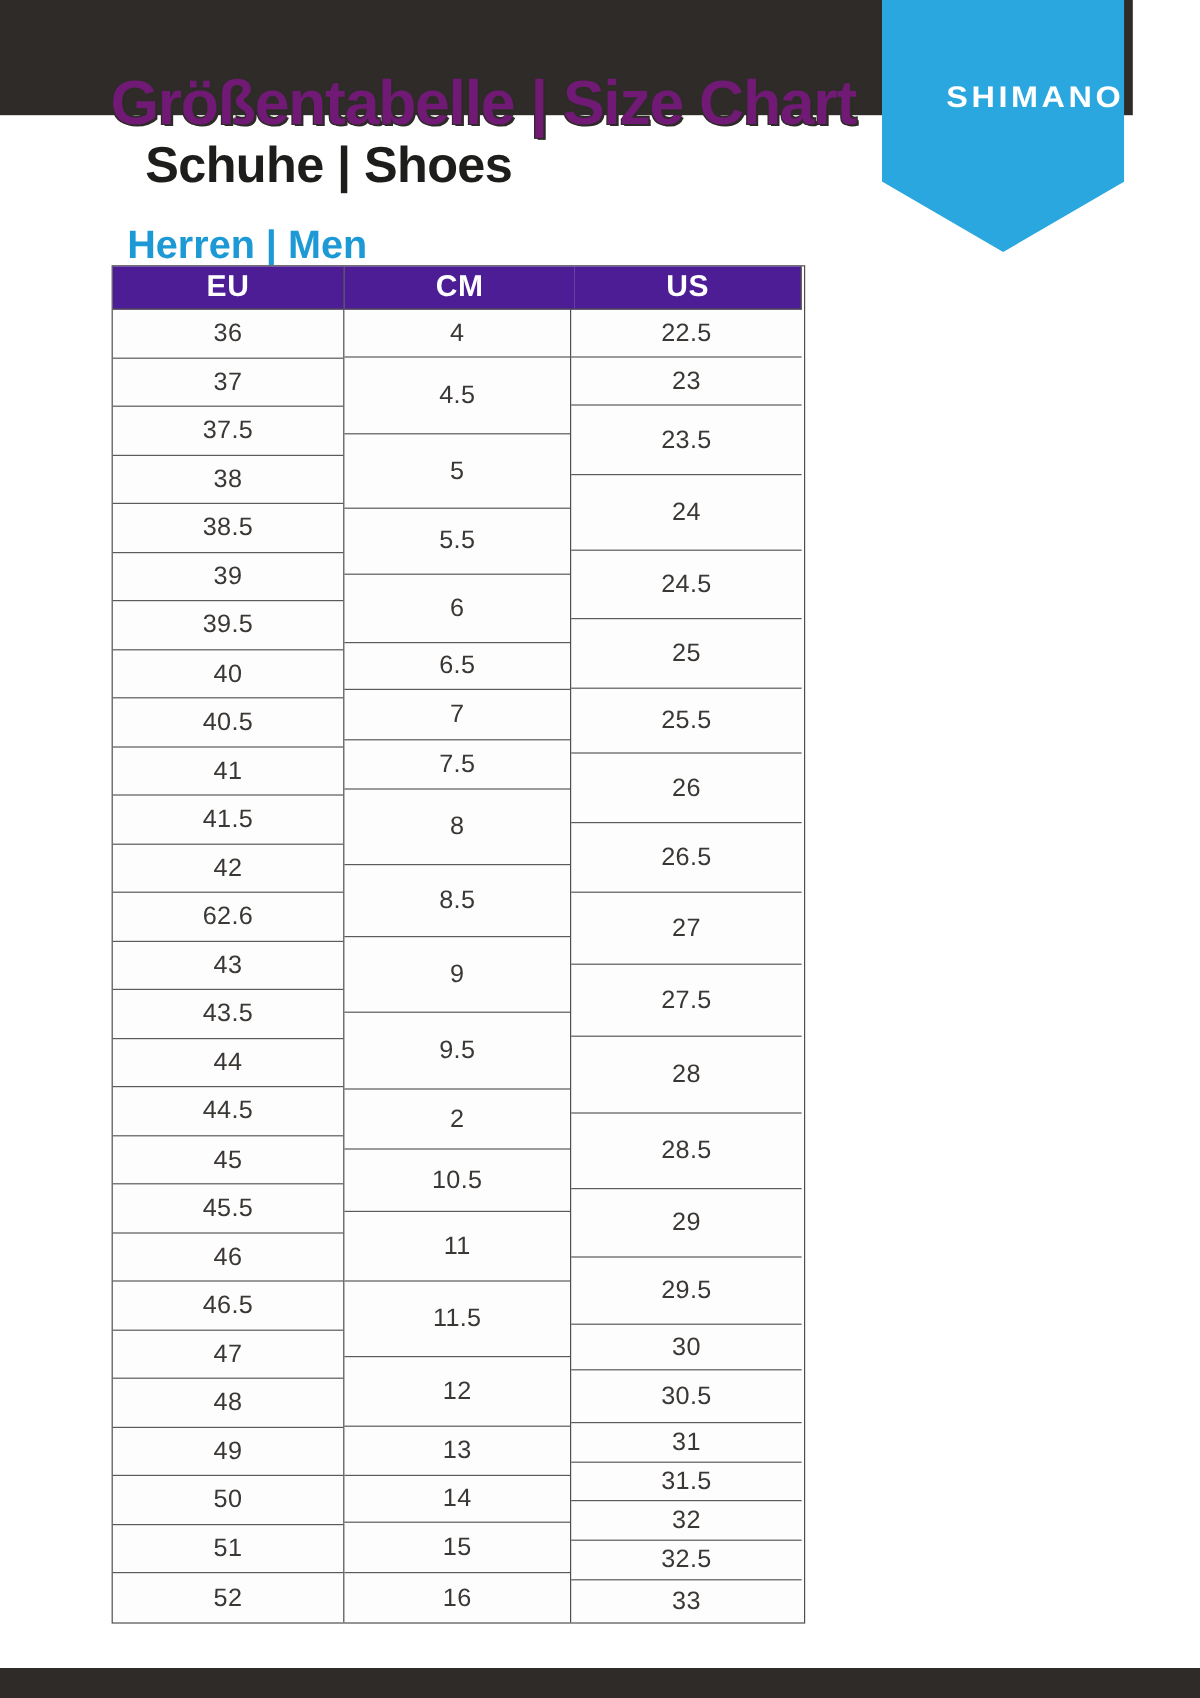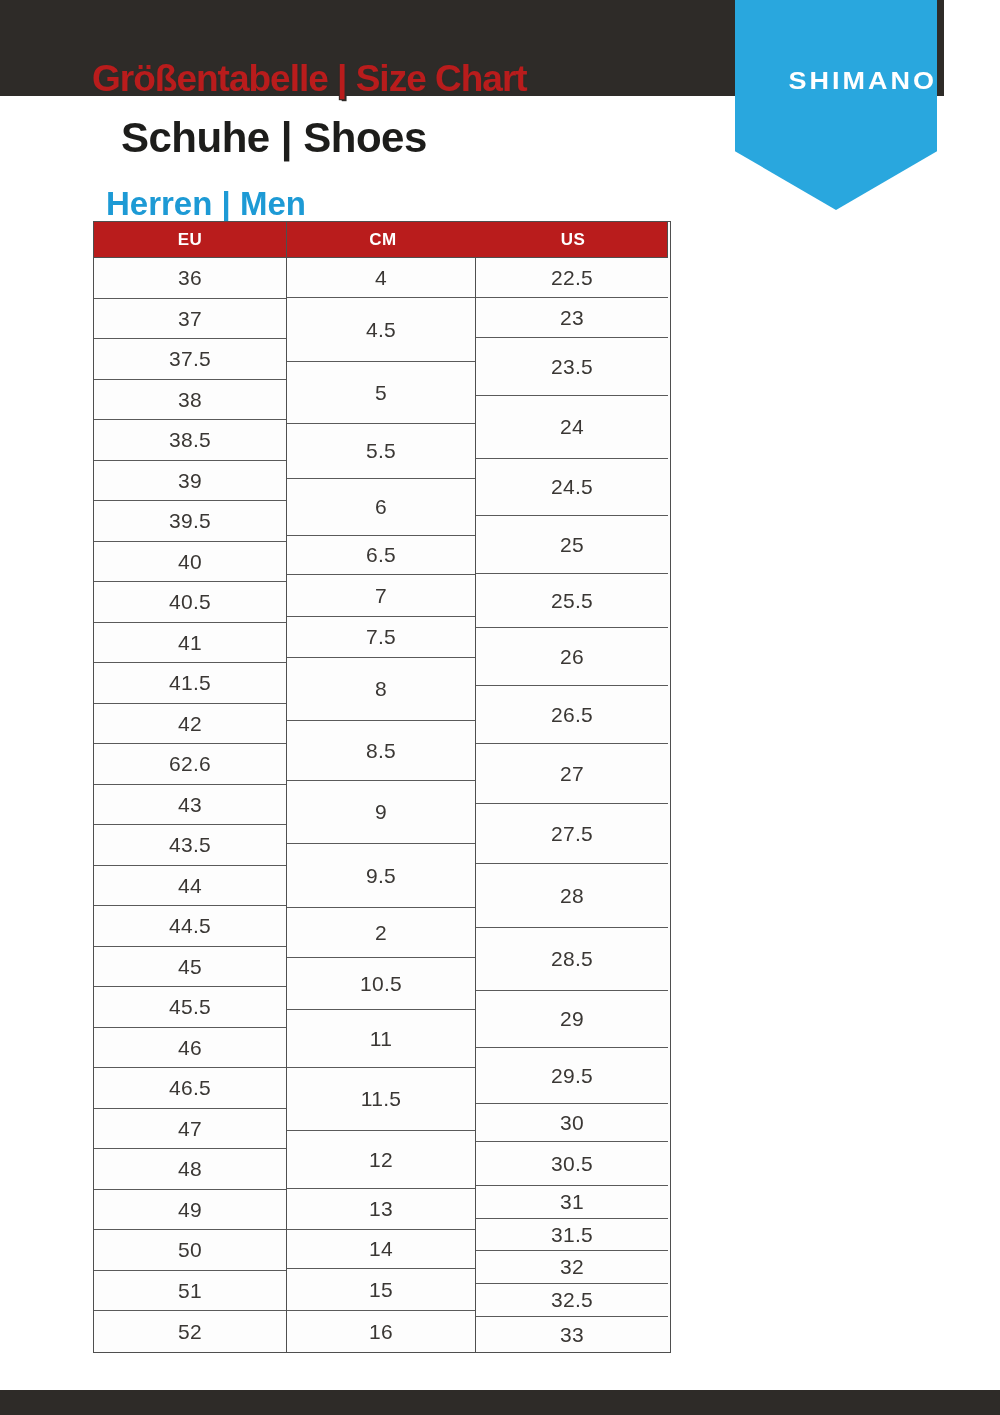--- a/index.html
+++ b/index.html
@@ -6,21 +6,21 @@
   body{
     width:1000px;height:1415px;position:relative;background:#ffffff;
     font-family:"Liberation Sans", sans-serif;overflow:hidden;
   }
   .top-banner{
     position:absolute;left:0;top:0;width:944px;height:96px;
     background:#2e2b28;
   }
   .page-title{
     position:absolute;left:92px;top:60px;margin:0;
-    font-size:37px;line-height:1;font-weight:bold;color:#b91c1c;
+    font-size:52px;line-height:1;font-weight:bold;color:#701a75;
     letter-spacing:-1px;white-space:nowrap;
     text-shadow:1px 1px 0 #2e2b28, -1px 1px 0 #2e2b28, 1px -1px 0 #2e2b28, 2px 2px 0 #2e2b28;
   }
   .ribbon{
     position:absolute;left:735px;top:0;width:202px;height:210px;
     background:#29a7de;
     -webkit-clip-path:polygon(0 0,100% 0,100% 72%,50% 100%,0 72%);
     clip-path:polygon(0 0,100% 0,100% 72%,50% 100%,0 72%);
     text-align:right;
   }
@@ -39,21 +39,21 @@
     font-size:33px;line-height:1;font-weight:bold;color:#1d9ad5;
     white-space:nowrap;
   }
   .size-table{
     position:absolute;left:93px;top:221px;width:576px;
     border:1px solid #4f4f4f;background:#fdfdfd;
   }
   .thead{display:flex;}
   .hdr-cell{
     box-sizing:border-box;height:36px;display:flex;align-items:center;justify-content:center;
-    background:#b91c1c;color:#ffffff;font-weight:bold;font-size:17px;letter-spacing:0.5px;
+    background:#4c1d95;color:#ffffff;font-weight:bold;font-size:25px;letter-spacing:0.5px;
     border-bottom:1px solid #4f4f4f;
   }
   .tbody{display:flex;align-items:stretch;}
   .col{box-sizing:border-box;}
   .c0{width:193px;border-right:1px solid #4f4f4f;}
   .c1{width:190px;border-right:1px solid #4f4f4f;}
   .c1.col,.hdr-cell.c1{width:189px;}
   .hdr-cell.c1{border-right:1px solid #4f4f4f;}
   .c2{width:192px;}
   .cell{

